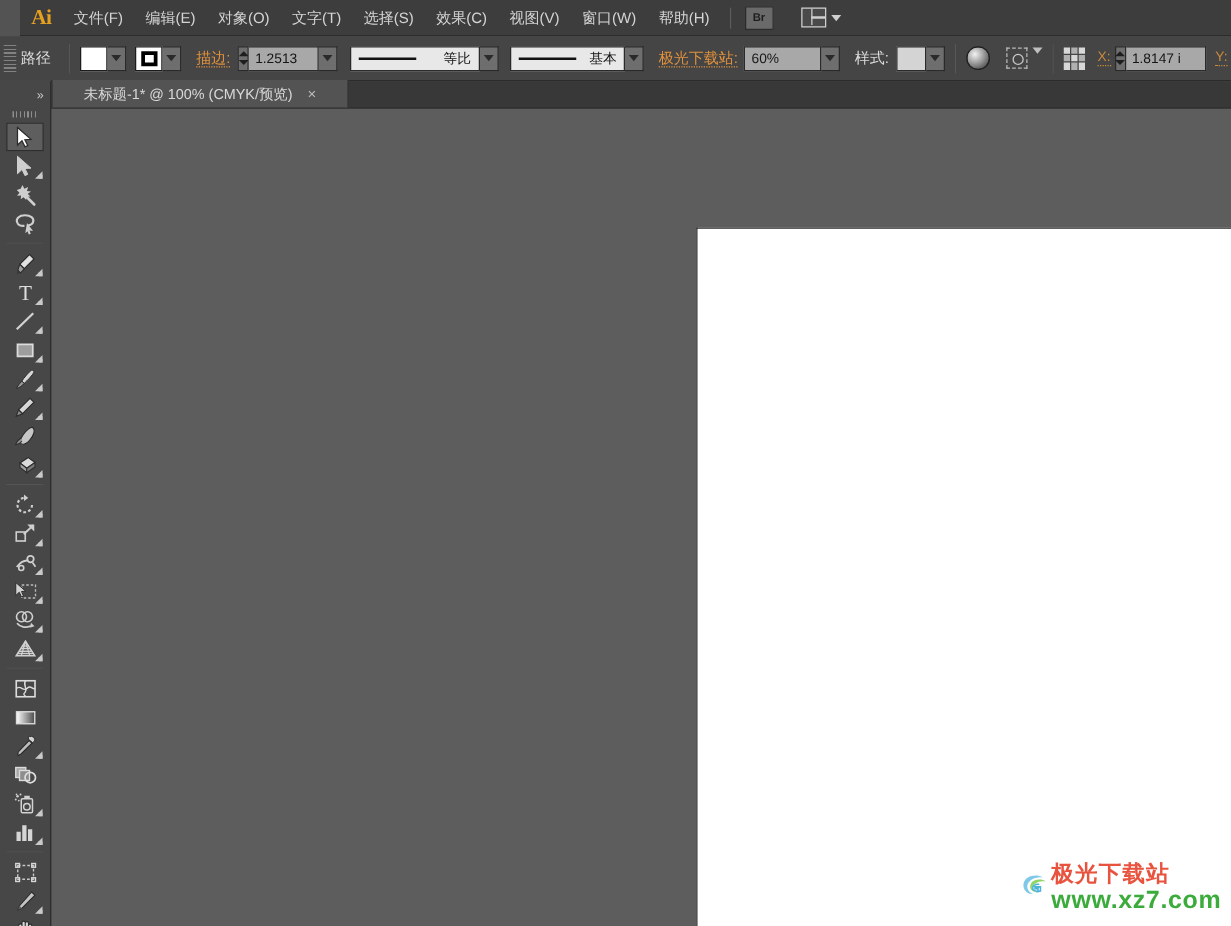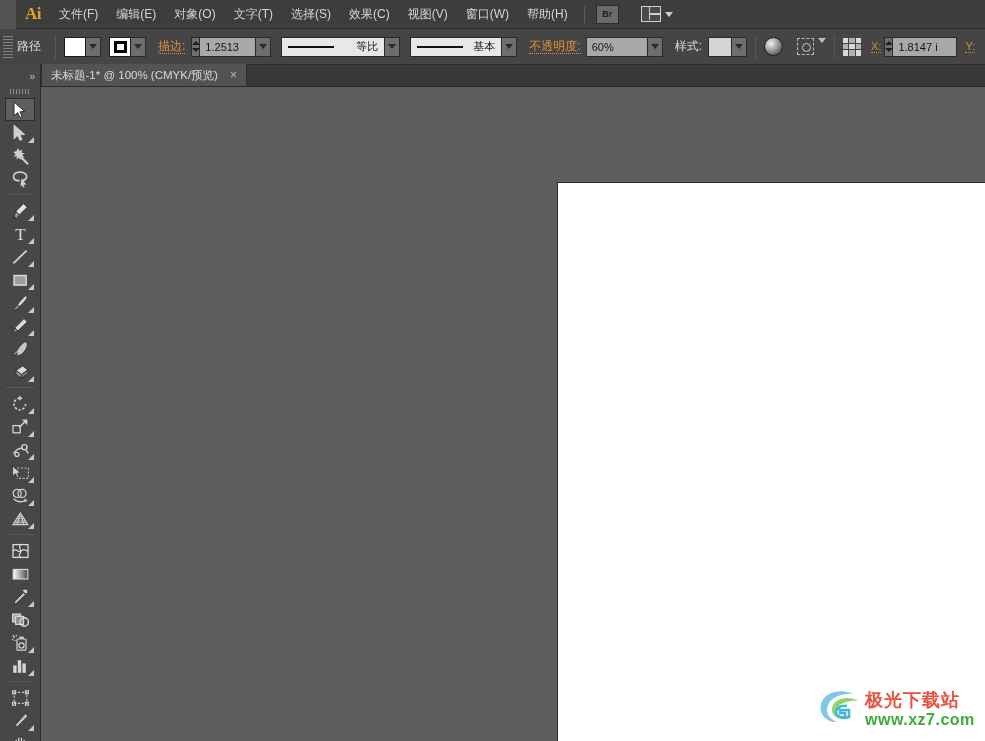--- a/index.html
+++ b/index.html
@@ -164,21 +164,21 @@
 
   
   .tabbar {
     position: absolute; left: 0; top: 65px; width: 985px; height: 22px;
     background: #383838; display: flex; align-items: flex-end;
     border-bottom: 1px solid #2a2a2a;
   }
   .tabbar-left-pad { width: 41px; height: 22px; background: #474747; }
   .doc-tab {
     height: 22px; background: #535353; color: #d8d8d8; font-size: 11.5px;
-    display: flex; align-items: center; padding: 0 9px;
+    display: flex; align-items: center; padding: 0 25px;
     border-right: 1px solid #2c2c2c; border-left: 1px solid #2c2c2c;
     white-space: nowrap;
   }
   .tab-close { margin-left: 12px; color: #bdbdbd; font-size: 12px; }
 
   
   .toolbar {
     position: absolute; left: 0; top: 65px; width: 41px; height: 676px;
     background: #474747; border-right: 1px solid #2d2d2d; z-index: 5;
   }
@@ -224,21 +224,21 @@
     width: 160px; height: 52px;
     display: flex; align-items: center; pointer-events: none;
   }
   .wm-text { margin-left: 2px; }
   .wm-cn {
     color: #e8533f; font-size: 18px; font-weight: bold; line-height: 22px;
     font-family: "DejaVu Sans", sans-serif; letter-spacing: 1px;
     text-shadow: 0 1px 0 rgba(255,255,255,.35);
   }
   .wm-url {
-    color: #3bab3b; font-size: 16px; font-weight: bold; line-height: 18px;
+    color: #3bab3b; font-size: 20px; font-weight: bold; line-height: 18px;
     font-family: "Liberation Sans", sans-serif; letter-spacing: 0.5px;
   }
 </style>
 </head>
 <body>
 
 <div id="app">
 
   <div class="menubar">
     <div class="ai-logo">Ai</div>
@@ -301,21 +301,21 @@
     <div style="width:10px"></div>
     <div class="swatch-group">
       <div class="combo" style="width:92px">
         <span class="rule" style="width:46px"></span>
         <span>基本</span>
       </div>
       <div class="dd-btn"></div>
     </div>
 
     <div style="width:12px"></div>
-    <div class="ctrl-label-orange">不透明度:</div>
+    <div class="ctrl-label-orange">极光下载站:</div>
     <div style="width:5px"></div>
     <div class="swatch-group">
       <div class="opacity-field">60%</div>
       <div class="dd-btn"></div>
     </div>
 
     <div style="width:12px"></div>
     <div class="ctrl-label">样式:</div>
     <div class="swatch-group">
       <div class="style-swatch"></div>

